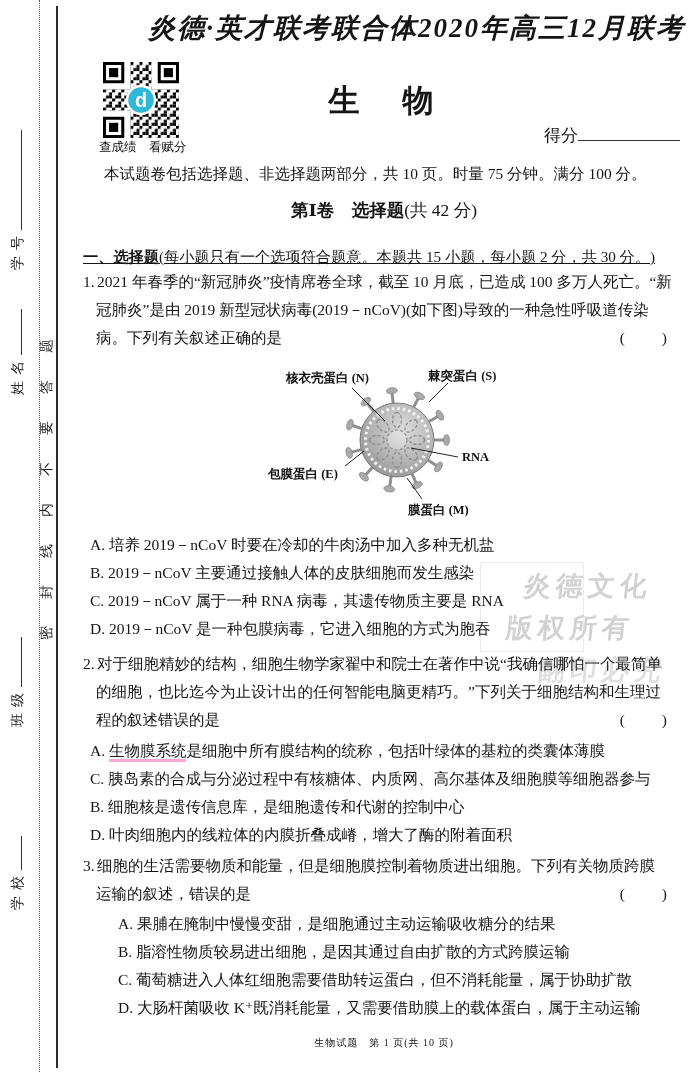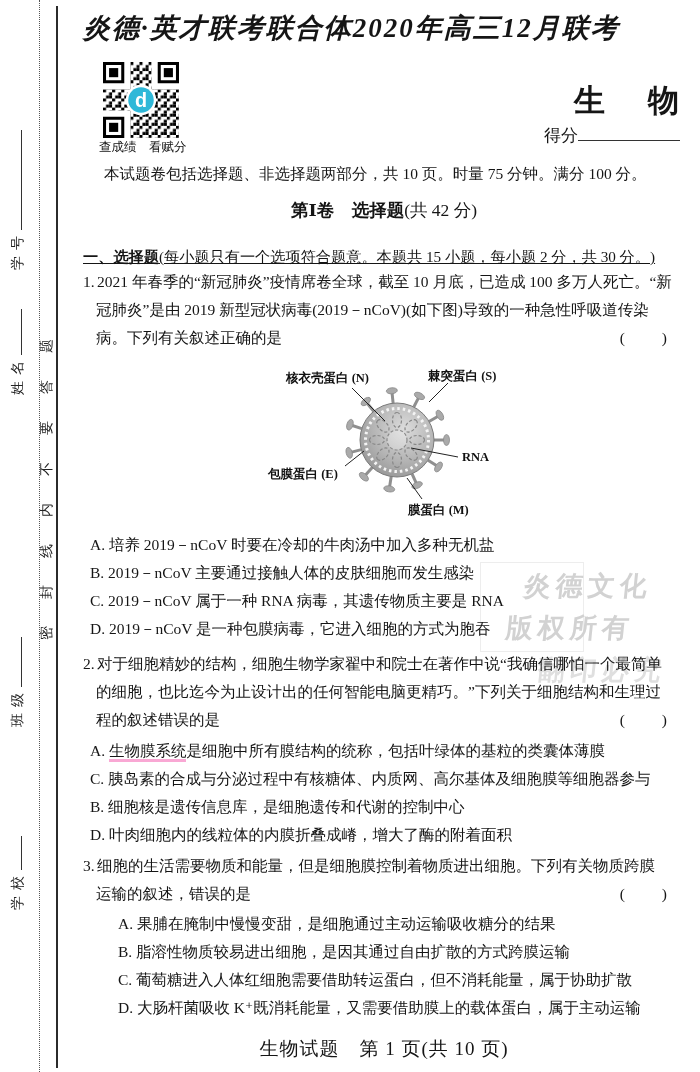--- a/index.html
+++ b/index.html
@@ -9,23 +9,23 @@
   
   .dotted-line{position:absolute;left:39px;top:0;height:1072px;width:0;border-left:1.5px dotted #555;}
   .solid-line{position:absolute;left:56px;top:6px;height:1062px;width:2px;background:#2b2b2b;}
   .vfield{position:absolute;height:22px;line-height:22px;white-space:nowrap;font-size:14px;
           letter-spacing:6px;transform:rotate(-90deg);transform-origin:center center;color:#222;}
   .vfield .bl{display:inline-block;border-bottom:1px solid #333;height:15px;letter-spacing:0;}
   .vseal{position:absolute;height:22px;line-height:22px;white-space:nowrap;font-size:14px;
          letter-spacing:27px;text-align:center;transform:rotate(-90deg);transform-origin:center center;color:#222;}
 
   
-  .exam-title{position:absolute;left:83px;top:10px;width:602px;text-align:left;
+  .exam-title{position:absolute;left:83px;top:10px;width:602px;text-align:right;
               font-size:27px;font-weight:bold;font-style:italic;letter-spacing:2px;white-space:nowrap;}
-  .subject{position:absolute;left:83px;top:80px;width:602px;text-align:right;
+  .subject{position:absolute;left:83px;top:80px;width:602px;text-align:center;
            font-size:31px;font-weight:bold;letter-spacing:6px;}
   .score{position:absolute;left:544px;top:122px;font-size:17px;white-space:nowrap;}
   .score .score-line{display:inline-block;width:102px;height:18px;border-bottom:1.5px solid #333;}
   .qr-caption{position:absolute;left:99px;top:139px;width:90px;font-size:12.5px;white-space:nowrap;color:#111;}
 
   
   .intro{position:absolute;left:83px;top:162px;width:602px;font-size:15.5px;line-height:24px;text-indent:21px;}
   .section-title{position:absolute;left:83px;top:198px;width:602px;text-align:center;font-size:17.5px;}
   .section-title .b{font-weight:bold;}
   .part-heading{position:absolute;left:83px;top:244px;width:610px;font-size:15.2px;line-height:26px;white-space:nowrap;text-decoration:underline;}
@@ -48,21 +48,21 @@
   .qr{position:absolute;left:103px;top:62px;}
 
   
   .wm{position:absolute;font-size:27px;font-weight:bold;letter-spacing:5px;color:#d2d2d2;
       transform:skewX(-6deg);white-space:nowrap;z-index:0;}
   .wm.l3{color:#dfdfdf;}
   .wm-box{position:absolute;left:480px;top:562px;width:102px;height:88px;border:1px solid #ededed;z-index:0;}
   .content-layer{position:relative;z-index:1;}
 
   .footer{position:absolute;left:83px;top:1036px;width:602px;text-align:center;
-          font-size:19px;letter-spacing:1px;}
+          font-size:10px;letter-spacing:1px;}
 </style>
 </head>
 <body>
 
 <div class="page">
 
   <div class="wm-box"></div>
   <div class="wm" style="left:524px;top:568px;">炎德文化</div>
   <div class="wm" style="left:506px;top:610px;">版权所有</div>
   <div class="wm l3" style="left:538px;top:652px;">翻印必究</div>

